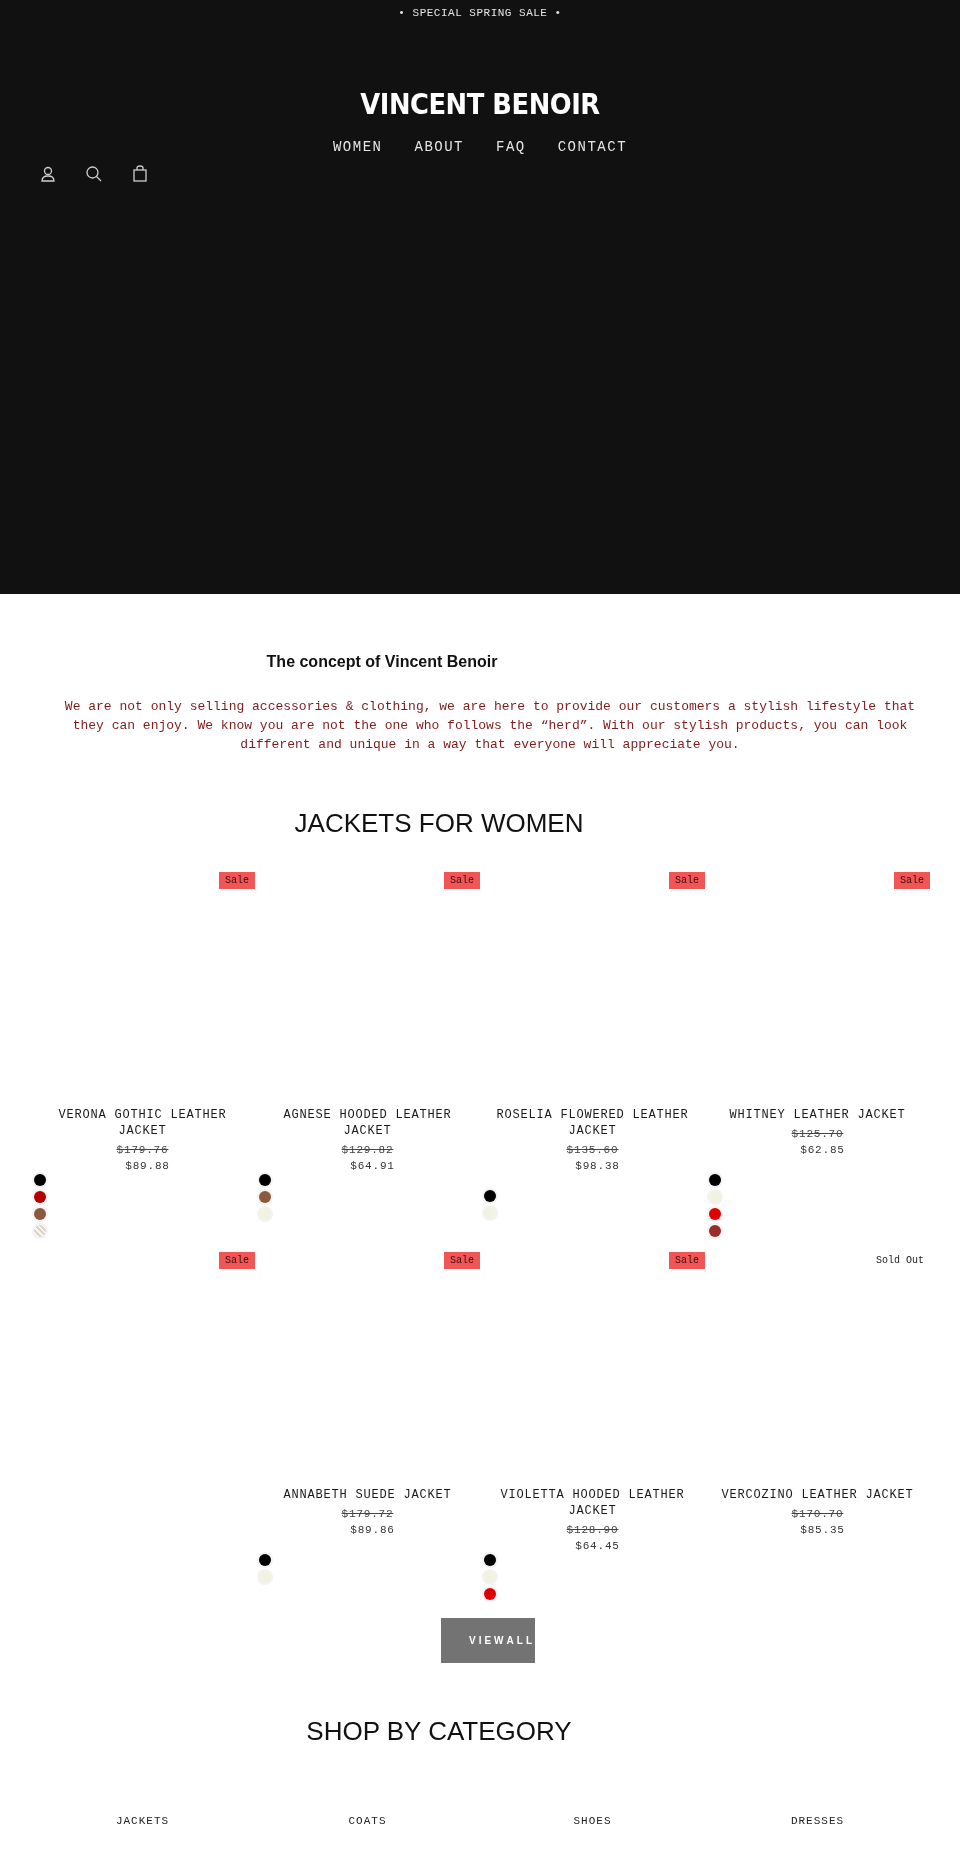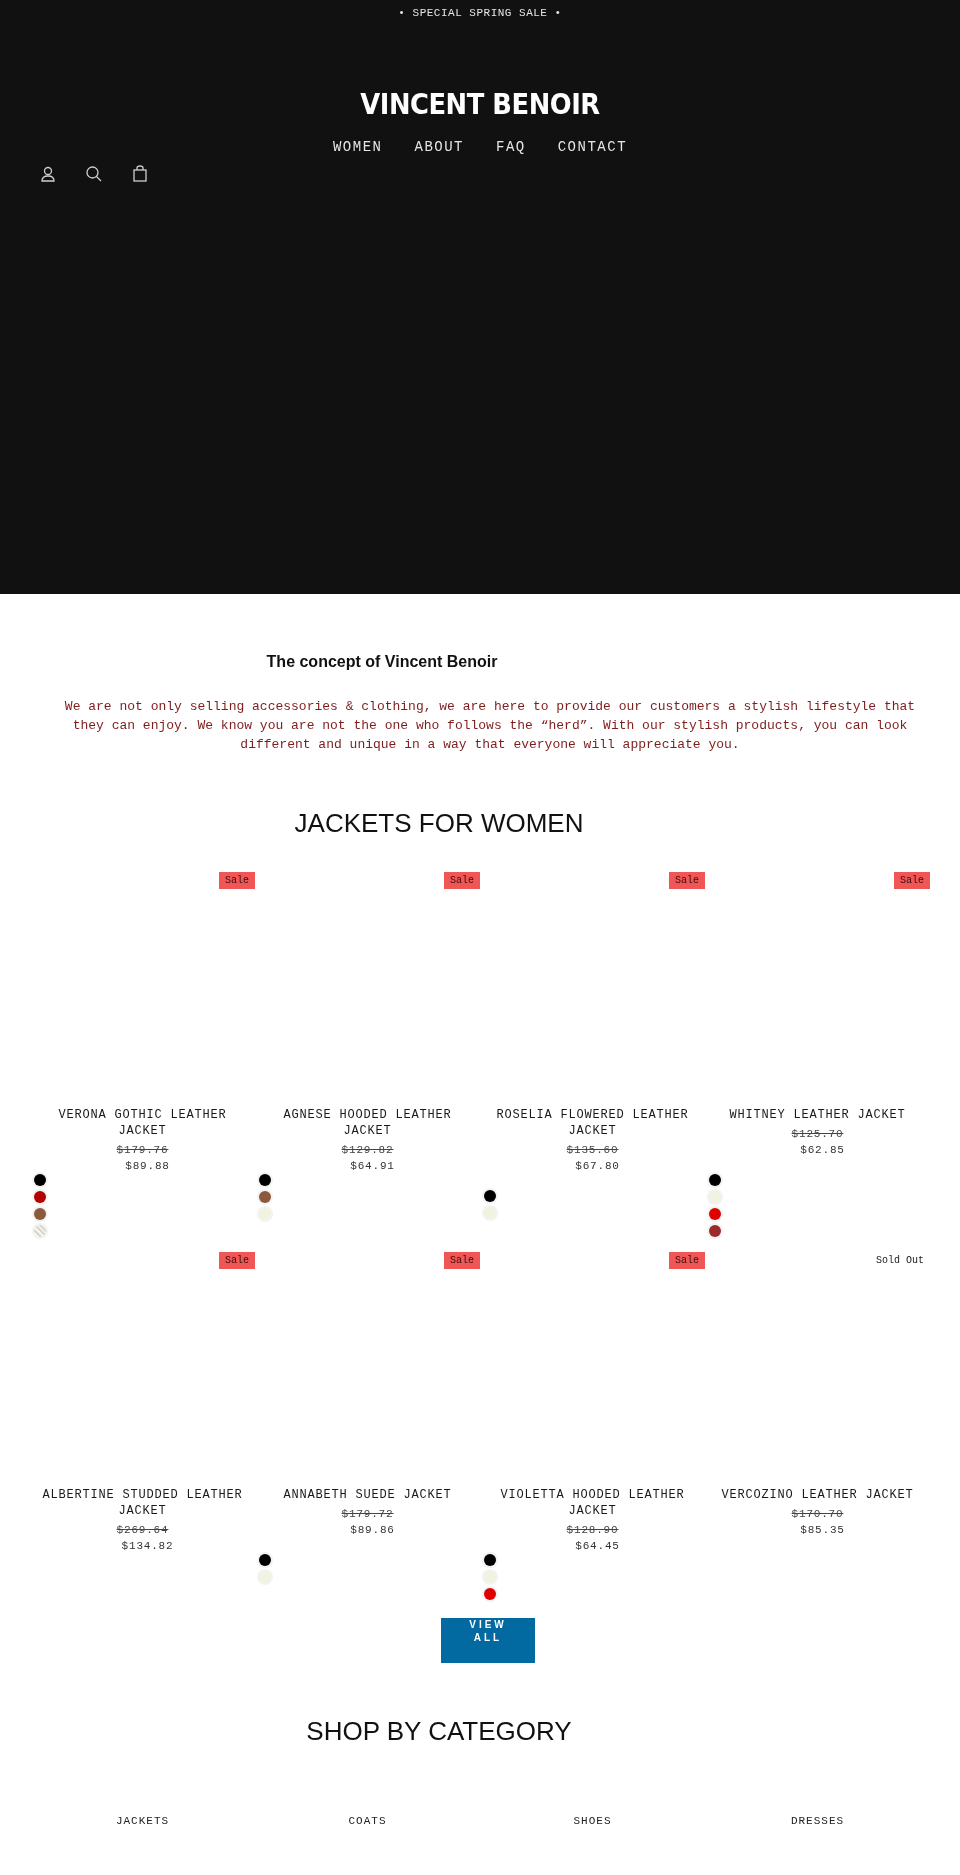--- a/index.html
+++ b/index.html
@@ -26,21 +26,21 @@
   .badge.sold { background: transparent; color: #1a1a1a; right: 0; }
   .card .img { position: absolute; top: 0; left: 0; width: 225px; height: 225px; }
   .title { position: absolute; top: 235px; left: 0; width: 225px; text-align: center; font-size: 12px; letter-spacing: 0.8px; line-height: 16px; color: #1a1a1a; padding: 0 2px; }
   .prices { text-align: center; font-size: 11px; line-height: 16px; color: #333; margin-top: 3px; }
   .prices .old { text-decoration: line-through; color: #444; display: block; }
   .prices .new { display: block; padding-left: 10px; }
   .swatches { position: absolute; left: 4px; display: flex; flex-direction: column; gap: 5px; }
   .sw { width: 12px; height: 12px; border-radius: 50%; box-shadow: 0 0 0 2px #f3f3f3; }
   .sw.pattern { background: repeating-linear-gradient(45deg, #d9d6cc 0 2px, #f7f5ee 2px 4px); }
 
-  .view-all { position: absolute; top: 1618px; left: 441px; width: 94px; height: 45px; background: #0369a1; color: #fff; font-family: "Liberation Sans", sans-serif; font-weight: bold; font-size: 10px; letter-spacing: 3px; text-align: center; display: flex; flex-direction: column; align-items: center; justify-content: flex-start; line-height: 13px; border: none; }
+  .view-all { position: absolute; top: 1618px; left: 441px; width: 94px; height: 45px; background: #737373; color: #fff; font-family: "Liberation Sans", sans-serif; font-weight: bold; font-size: 10px; letter-spacing: 3px; text-align: center; display: flex; flex-direction: row; align-items: center; justify-content: flex-end; line-height: 13px; border: none; }
 
   .cats { position: absolute; top: 1815px; left: 30px; width: 900px; display: grid; grid-template-columns: repeat(4, 225px); }
   .cats a { text-align: center; font-size: 11px; letter-spacing: 1px; color: #222; text-decoration: none; }
 </style>
 </head>
 <body>
 
 <div class="hero">
   <div class="announce">• SPECIAL SPRING SALE •</div>
   <div class="logo">VINCENT BENOIR</div>
@@ -111,21 +111,21 @@
         <span class="sw" style="background:#f2f2e0"></span>
     </div>
     </div>
     <div class="card">
     <div class="img"></div>
     <span class="badge">Sale</span>
     <div class="title">
       <div>ROSELIA FLOWERED LEATHER JACKET</div>
       <div class="prices">
         <span class="old">$135.60</span>
-        <span class="new">$67.80</span>
+        <span class="new">$98.38</span>
       </div>
     </div>
     <div class="swatches" style="top:318px; left:4px;">
       <span class="sw" style="background:#000000"></span>
         <span class="sw" style="background:#f2f2e0"></span>
     </div>
     </div>
     <div class="card">
     <div class="img"></div>
     <span class="badge">Sale</span>
@@ -139,27 +139,20 @@
     <div class="swatches" style="top:302px; left:4px;">
       <span class="sw" style="background:#000000"></span>
         <span class="sw" style="background:#f2f2e0"></span>
         <span class="sw" style="background:#e00000"></span>
         <span class="sw" style="background:#9b2a2a"></span>
     </div>
     </div>
     <div class="card">
     <div class="img"></div>
     <span class="badge">Sale</span>
-    <div class="title">
-      <div>ALBERTINE STUDDED LEATHER JACKET</div>
-      <div class="prices">
-        <span class="old">$269.64</span>
-        <span class="new">$134.82</span>
-      </div>
-    </div>
     <div class="swatches" style="top:318px; left:4px;">
       
     </div>
     </div>
     <div class="card">
     <div class="img"></div>
     <span class="badge">Sale</span>
     <div class="title">
       <div>ANNABETH SUEDE JACKET</div>
       <div class="prices">

